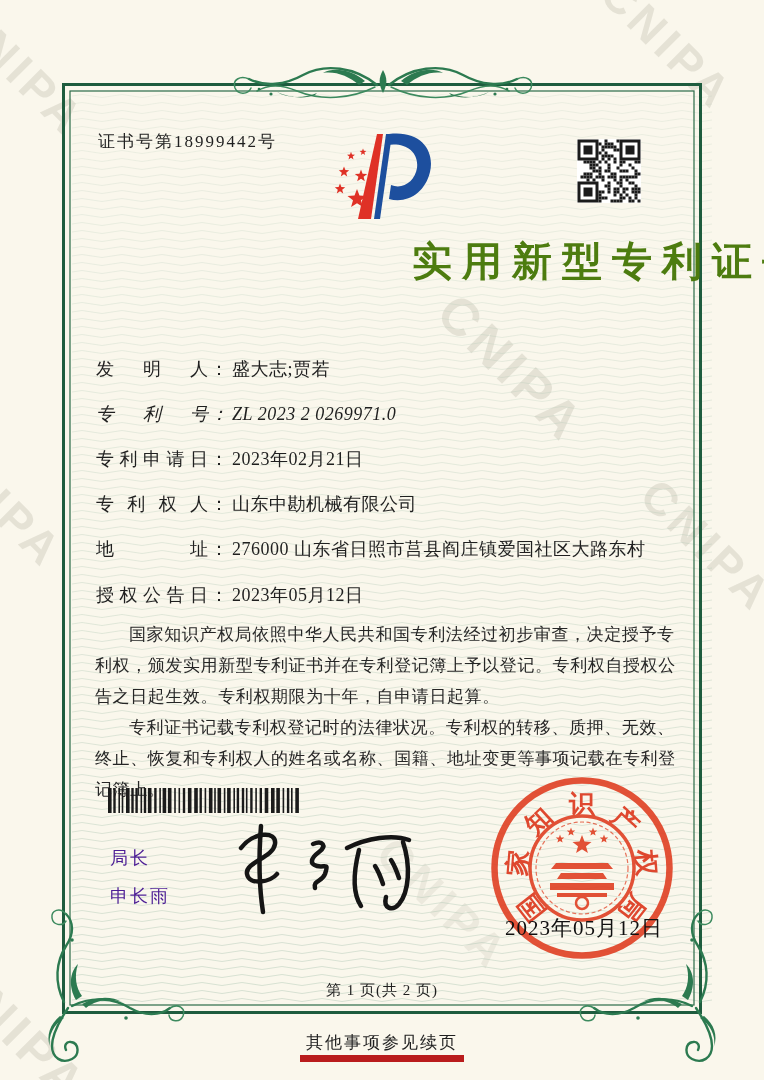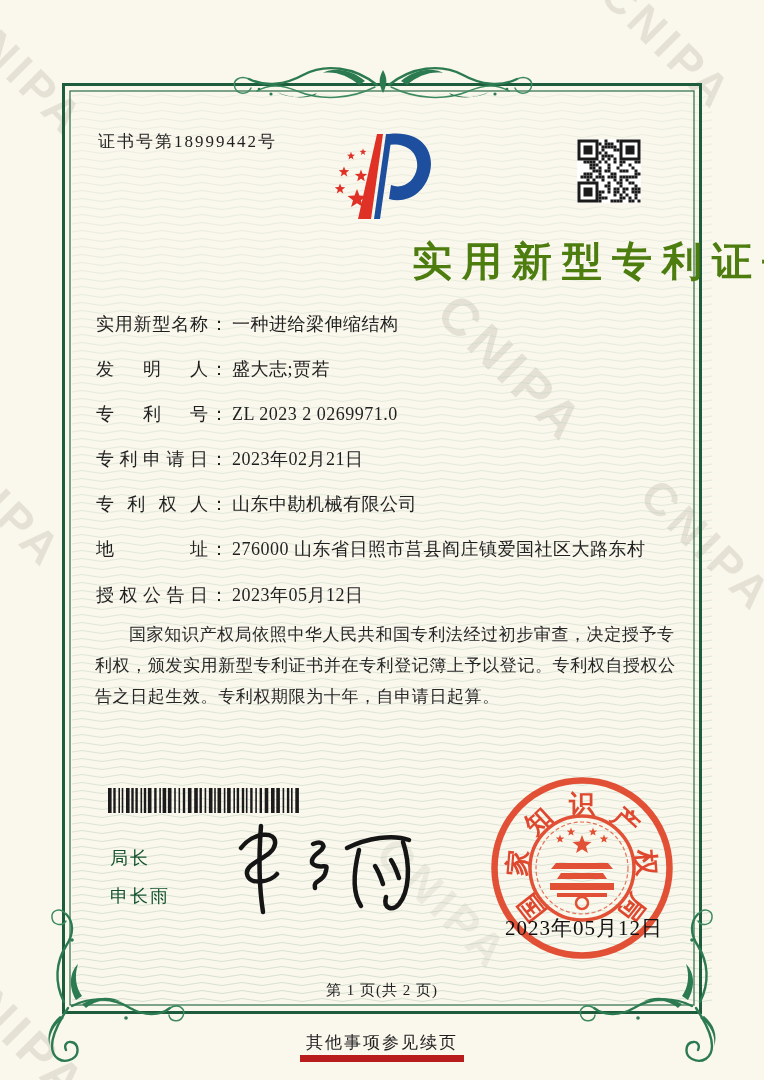--- a/index.html
+++ b/index.html
@@ -20,21 +20,21 @@
   .title{left:0;top:234px;width:100%;text-align:right;font-size:40px;font-weight:bold;
          letter-spacing:10px;color:#4d7c0f;margin-left:48px;}
   .frow{left:96px;width:580px;height:30px;font-size:18px;}
   .flabel{display:inline-block;width:112px;text-align:justify;text-align-last:justify;vertical-align:top;}
   .fcolon{display:inline-block;margin:0 4px 0 2px;}
   .fval{letter-spacing:.5px;}
   .fpair2{position:absolute;left:285px;top:0;white-space:nowrap;}
   .paras{left:95px;top:620px;width:582px;font-size:17px;line-height:1.82;letter-spacing:.6px;color:#262626;}
   .paras p{margin:0;text-indent:2em;}
   .signer{left:110px;top:846px;font-family:"Liberation Sans","DejaVu Sans",sans-serif;
-          font-size:18px;letter-spacing:2px;color:#14532d;}
+          font-size:18px;letter-spacing:2px;color:#4c1d95;}
   .signer div{margin-bottom:14px;}
   .seal-date{left:505px;top:914px;width:158px;text-align:center;font-size:21px;color:#101010;
              letter-spacing:1px;z-index:5;}
   .page-footer{left:0;top:981px;width:100%;text-align:center;font-size:15px;letter-spacing:1px;}
   .cont-note{left:0;top:1031px;width:100%;text-align:center;font-size:17px;letter-spacing:2px;}
   .cont-note span{border-bottom:7px solid #b91c1c;padding:0 6px 3px;text-align:right;}
 </style>
 </head>
 <body>
 
@@ -359,44 +359,42 @@
         <rect x="39.5" y="60.5" width="3" height="3"></rect>
         <rect x="42.5" y="60.5" width="3" height="3"></rect>
         <rect x="51.5" y="60.5" width="3" height="3"></rect>
         <rect x="54.5" y="60.5" width="3" height="3"></rect>
         <rect x="60.5" y="60.5" width="3" height="3"></rect>
       </g>
   </svg>
 
   <div class="abs title">实用新型专利证书</div>
 
-  <div class="abs frow" style="top:312px;">
-    <span class="flabel">实用新型名称</span><span class="fcolon">：</span><span class="fval">一种进给梁伸缩结构</span>
-  </div>
   <div class="abs frow" style="top:357px;">
     <span class="flabel">发明人</span><span class="fcolon">：</span><span class="fval">盛大志;贾若</span>
   </div>
-  <div class="abs frow" style="top:402px;">
+  <div class="abs frow" style="top:402px;font-style:italic;">
     <span class="flabel">专利号</span><span class="fcolon">：</span><span class="fval">ZL 2023 2 0269971.0</span>
   </div>
   <div class="abs frow" style="top:447px;">
     <span class="flabel">专利申请日</span><span class="fcolon">：</span><span class="fval">2023年02月21日</span>
   </div>
   <div class="abs frow" style="top:492px;">
     <span class="flabel">专利权人</span><span class="fcolon">：</span><span class="fval">山东中勘机械有限公司</span>
   </div>
   <div class="abs frow" style="top:537px;">
     <span class="flabel">地址</span><span class="fcolon">：</span><span class="fval">276000 山东省日照市莒县阎庄镇爱国社区大路东村</span>
   </div>
   <div class="abs frow" style="top:583px;width:600px;">
     <span class="flabel">授权公告日</span><span class="fcolon">：</span><span class="fval">2023年05月12日</span>
   </div>
 
   <div class="abs paras">
     <p>国家知识产权局依照中华人民共和国专利法经过初步审查，决定授予专利权，颁发实用新型专利证书并在专利登记簿上予以登记。专利权自授权公告之日起生效。专利权期限为十年，自申请日起算。</p>
+    <p>专利证书记载专利权登记时的法律状况。专利权的转移、质押、无效、终止、恢复和专利权人的姓名或名称、国籍、地址变更等事项记载在专利登记簿上。</p>
   </div>
 
   <svg class="abs" style="left:108px;top:788px;" width="196" height="25" viewBox="0 0 196 25">
     <g id="barcode-bars" fill="#1b1b1b">
         <rect x="0.0" y="0" width="3.6" height="25"></rect>
         <rect x="5.3" y="0" width="2.4" height="25"></rect>
         <rect x="10.4" y="0" width="1.6" height="25"></rect>
         <rect x="13.7" y="0" width="1.6" height="25"></rect>
         <rect x="18.0" y="0" width="3.6" height="25"></rect>
         <rect x="23.3" y="0" width="2.4" height="25"></rect>

